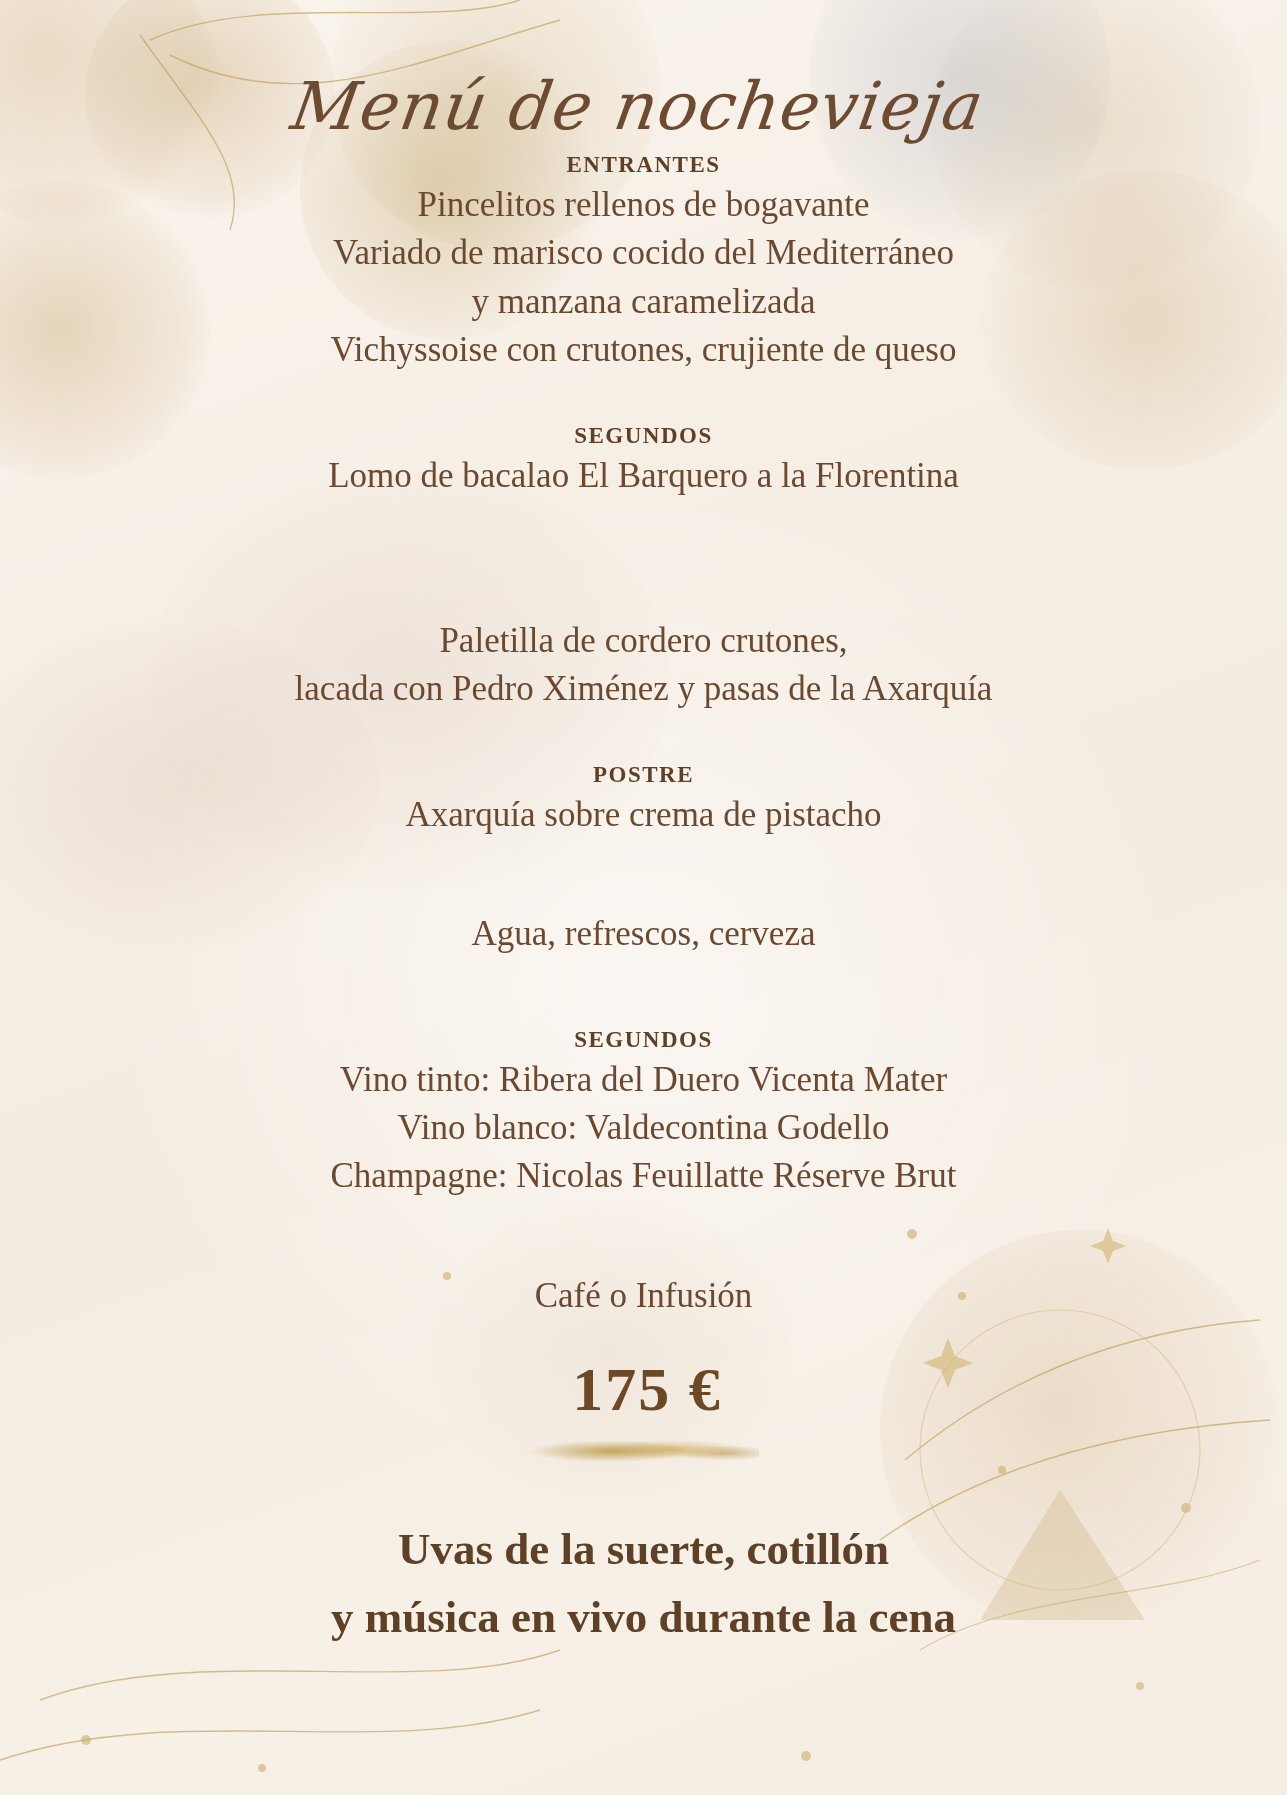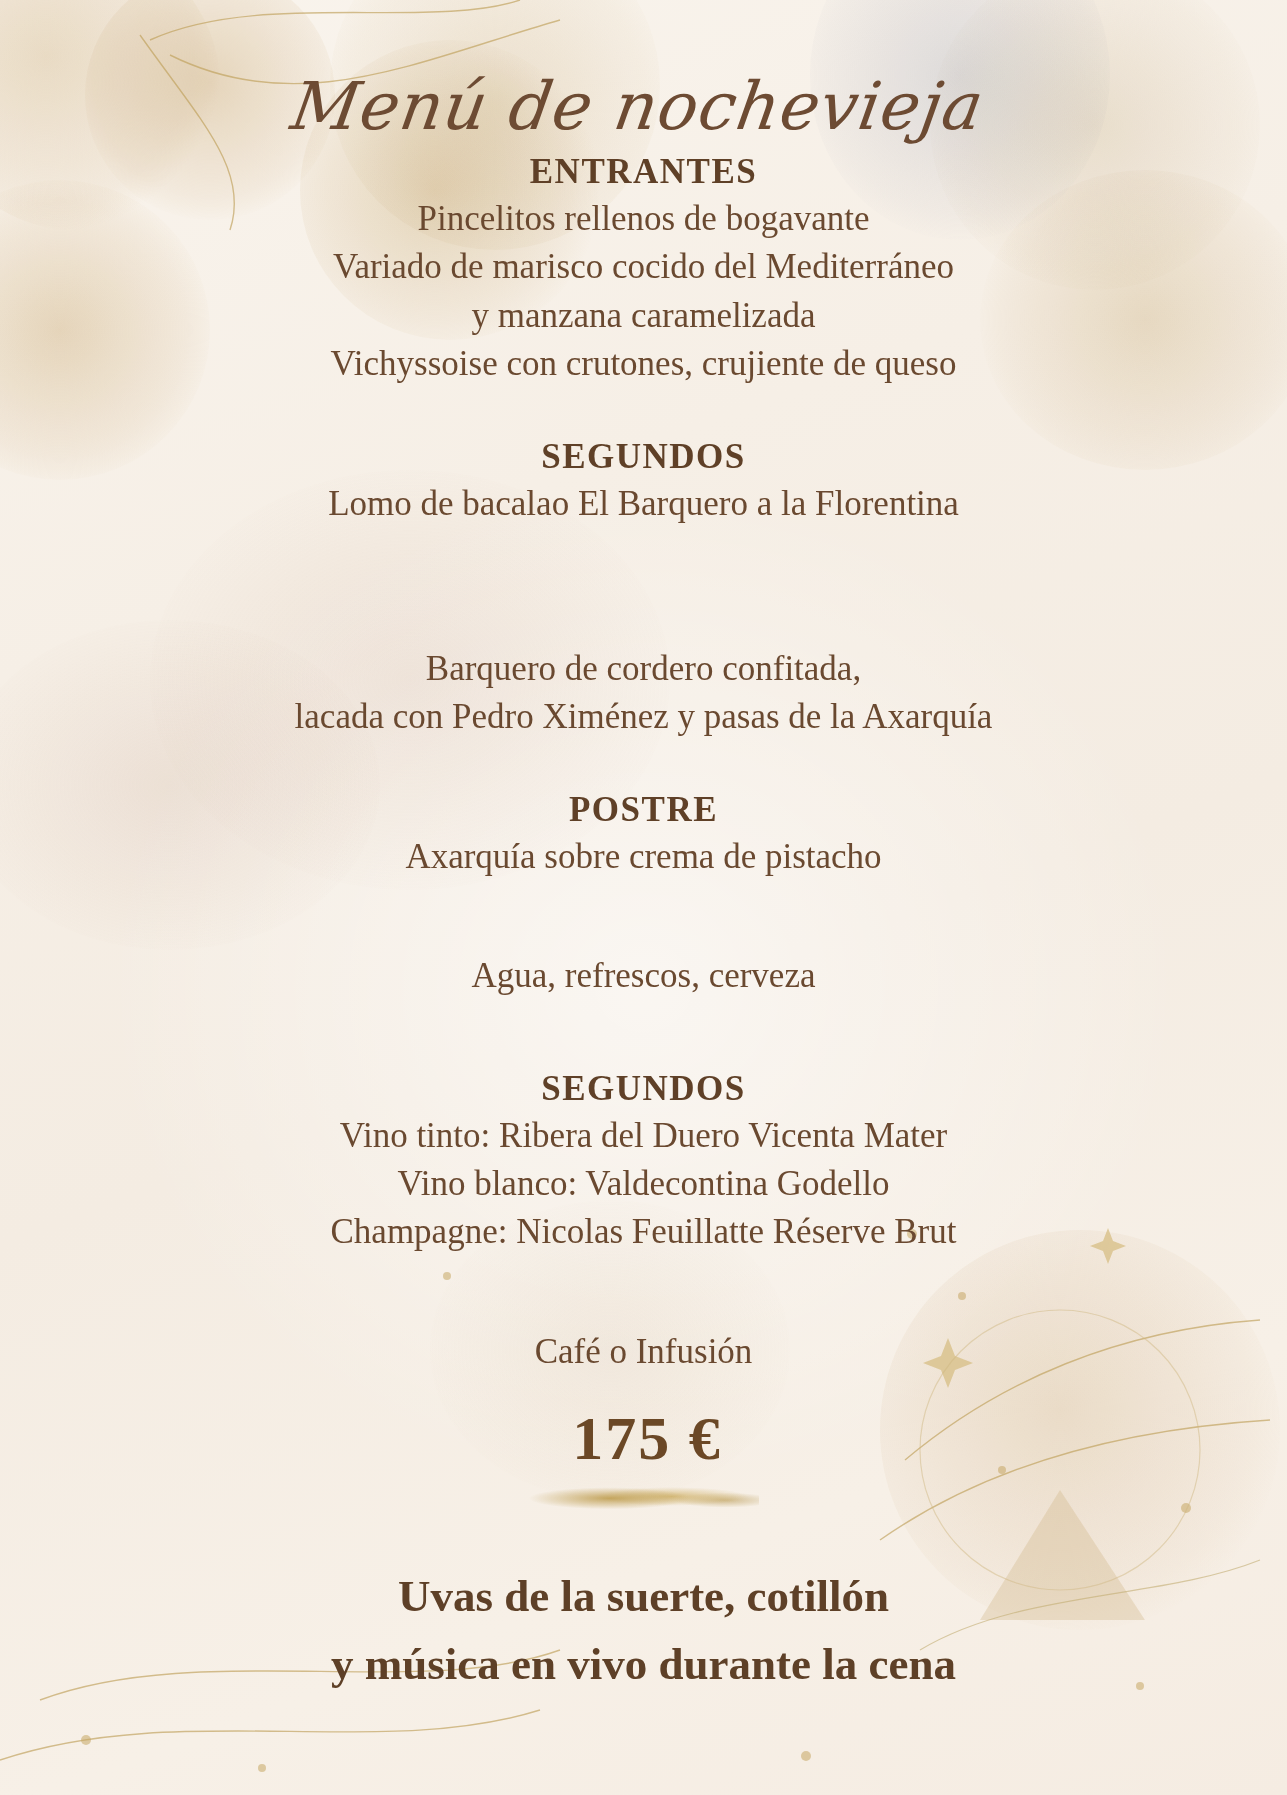--- a/index.html
+++ b/index.html
@@ -86,21 +86,21 @@
     color: #6d4b33;
     margin: 0;
     padding-top: 74px;
     transform: skewX(-9deg);
     line-height: 1;
   }
 
   .section-heading {
     font-family: "Liberation Serif", serif;
     font-weight: 700;
-    font-size: 35px;
+    font-size: 23px;
     letter-spacing: 1.5px;
     color: #5f4027;
     margin: 0;
   }
 
   .line {
     font-family: "Liberation Serif", serif;
     font-size: 35px;
     line-height: 1.24;
     color: #6a4930;
@@ -112,21 +112,21 @@
   }
 
   .spacer-lg { height: 46px; }
   .spacer-sm { height: 20px; }
 
   .price {
     font-family: "Liberation Serif", serif;
     font-size: 62px;
     font-weight: 700;
     color: #6b4826;
-    margin: 5px;
+    margin: 12px;
     letter-spacing: 2px;
     padding-left: 7px;
   }
 
   .gold-brush {
     width: 230px;
     height: 26px;
     margin: 10px auto 0;
     background:
       radial-gradient(ellipse 50% 60% at 35% 55%, rgba(188,154,74,.85), rgba(188,154,74,0) 70%),
@@ -213,21 +213,21 @@
 
     <p class="section-heading">SEGUNDOS</p>
     <p class="line">Lomo de bacalao El Barquero a la Florentina</p>
 
     <div class="spacer-lg"></div>
 
 
     <div class="spacer-lg"></div>
     <div class="spacer-sm"></div>
 
-    <p class="line">Barquero de cordero confitada,</p>
+    <p class="line">Paletilla de cordero crutones,</p>
     <p class="line">lacada con Pedro Ximénez y pasas de la Axarquía</p>
 
     <div class="spacer-lg"></div>
 
     <p class="section-heading">POSTRE</p>
     <p class="line">Axarquía sobre crema de pistacho</p>
 
     <div class="spacer-lg"></div>
     <div class="spacer-sm"></div>
 

